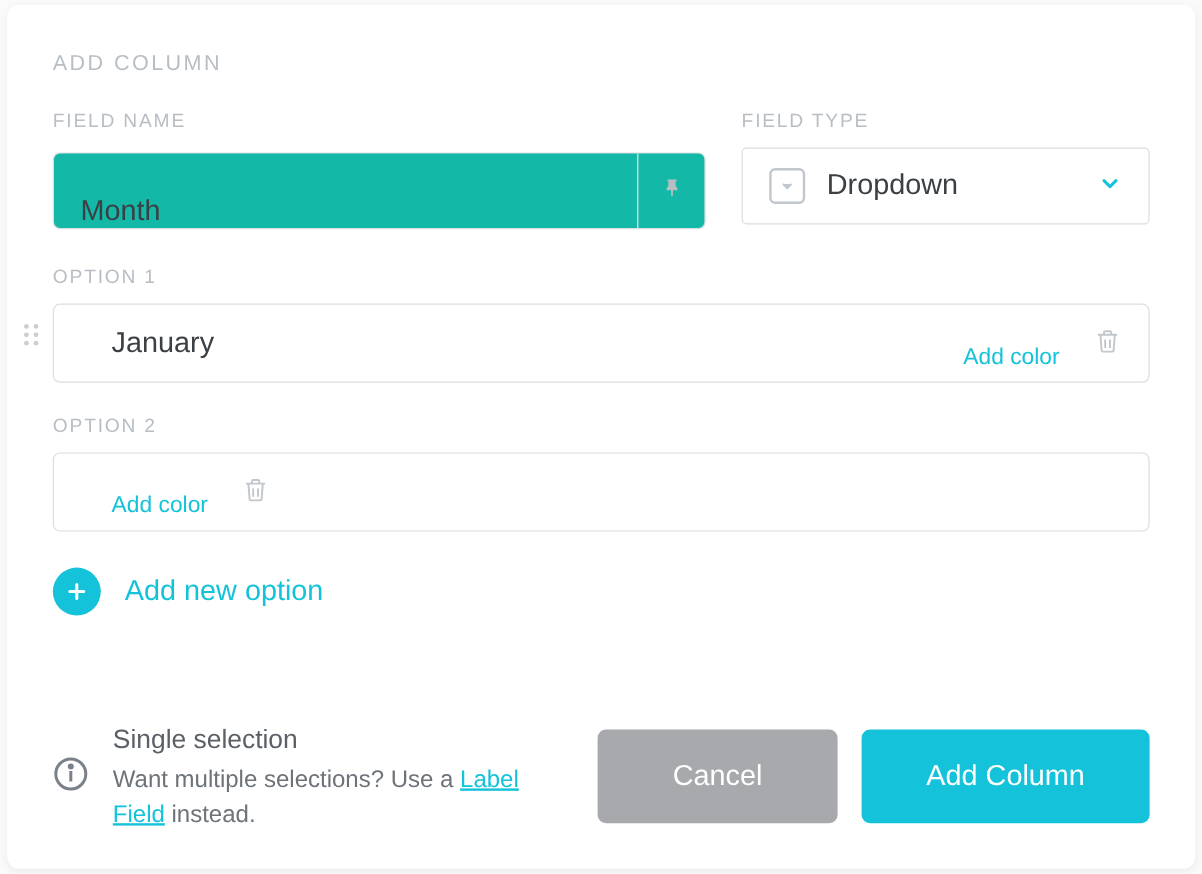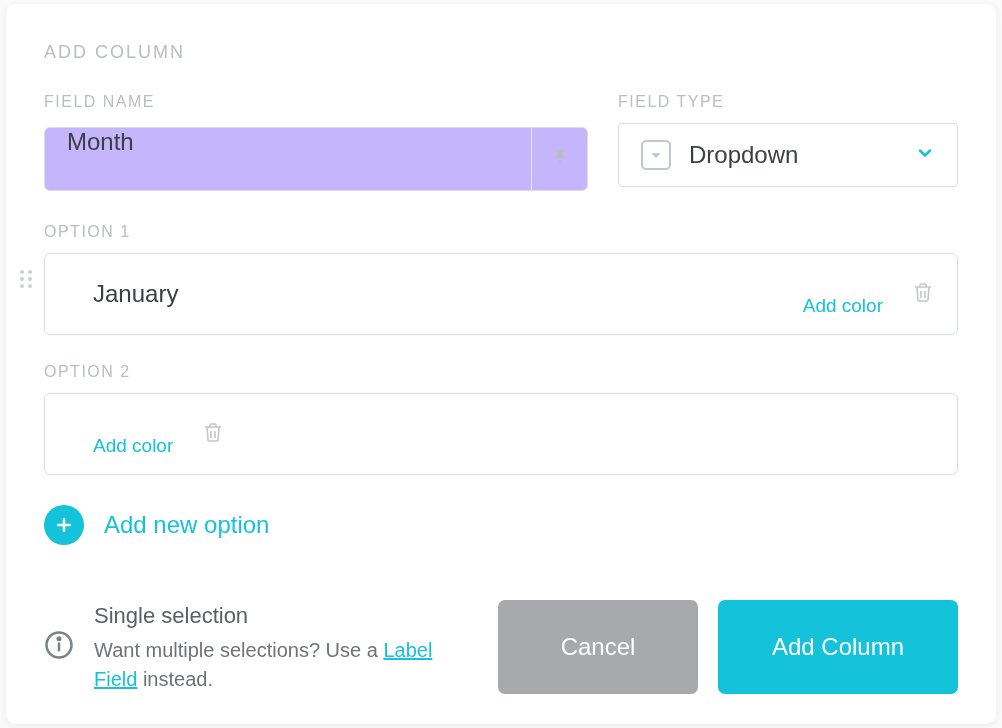--- a/index.html
+++ b/index.html
@@ -38,25 +38,25 @@
   .label {
     font-size: 16px;
     letter-spacing: 1.5px;
     color: #b8bec4;
     font-weight: 400;
     margin-bottom: 12px;
   }
   .input-wrap {
     position: relative;
     display: flex;
-    align-items: flex-start;
+    align-items: flex-end;
     border: 1px solid #d9dee2;
     border-radius: 6px;
     height: 64px;
-    background: #c4b5fd;
+    background: #14b8a6;
     margin-top: 16px;
   }
   .text-input {
     flex: 1;
     border: none;
     outline: none;
     font-size: 24px;
     color: #3b4045;
     padding: 0 22px;
     background: transparent;
@@ -105,21 +105,21 @@
   .drag-handle {
     position: absolute;
     left: -26px;
     top: 44px;
     color: #c9cfd4;
     cursor: grab;
   }
   .option-input-wrap {
     border: 1px solid #d9dee2;
     border-radius: 6px;
-    height: 82px;
+    height: 66px;
     display: flex;
     align-items: center;
     padding: 0 22px 0 48px;
     background: #fff;
     gap: 18px;
   }
   .option-input {
     flex: 1;
     border: none;
     outline: none;
@@ -187,21 +187,21 @@
     color: #5a6066;
     font-size: 22px;
     margin-bottom: 4px;
   }
   .label-field-link {
     color: #14c3d9;
     text-decoration: underline;
     cursor: pointer;
   }
   .btn {
-    height: 94px;
+    height: 78px;
     border: none;
     border-radius: 7px;
     font-size: 24px;
     font-weight: 400;
     cursor: pointer;
     padding: 0 38px;
     font-family: inherit;
   }
   .btn-cancel {
     background: #a7a9ac;

